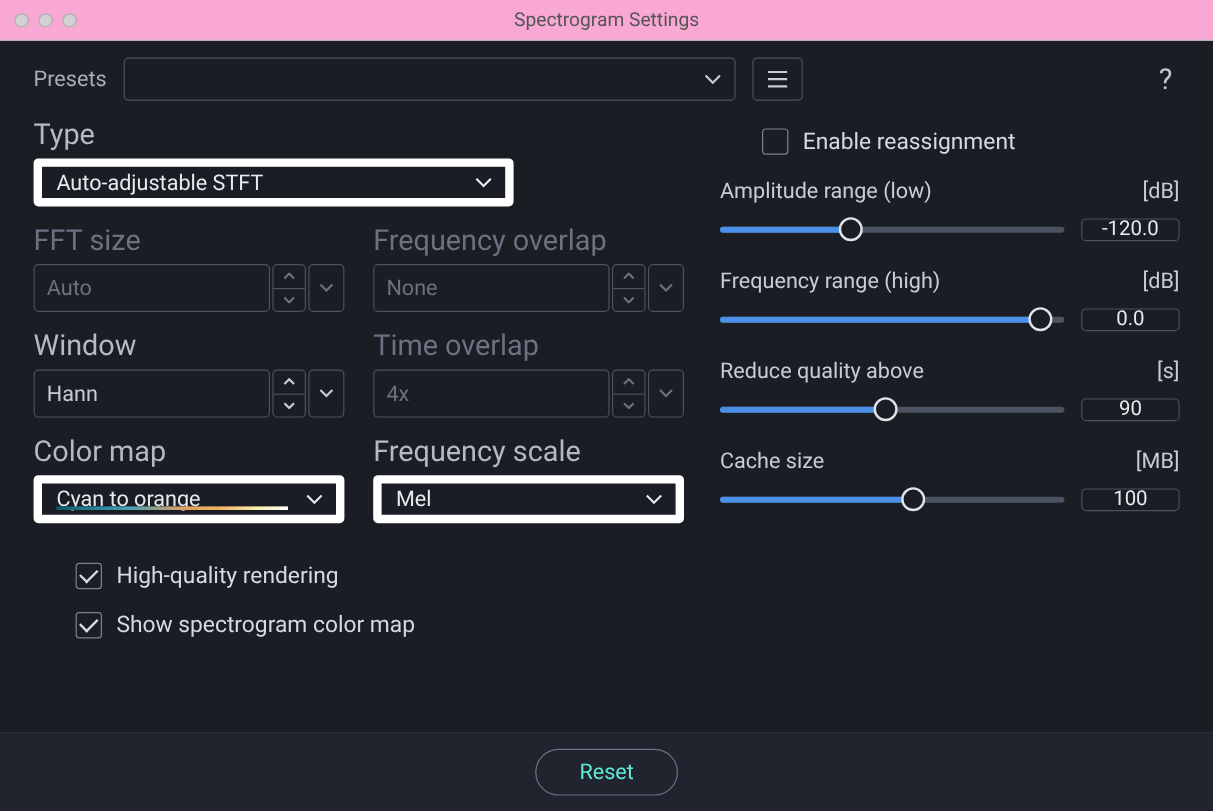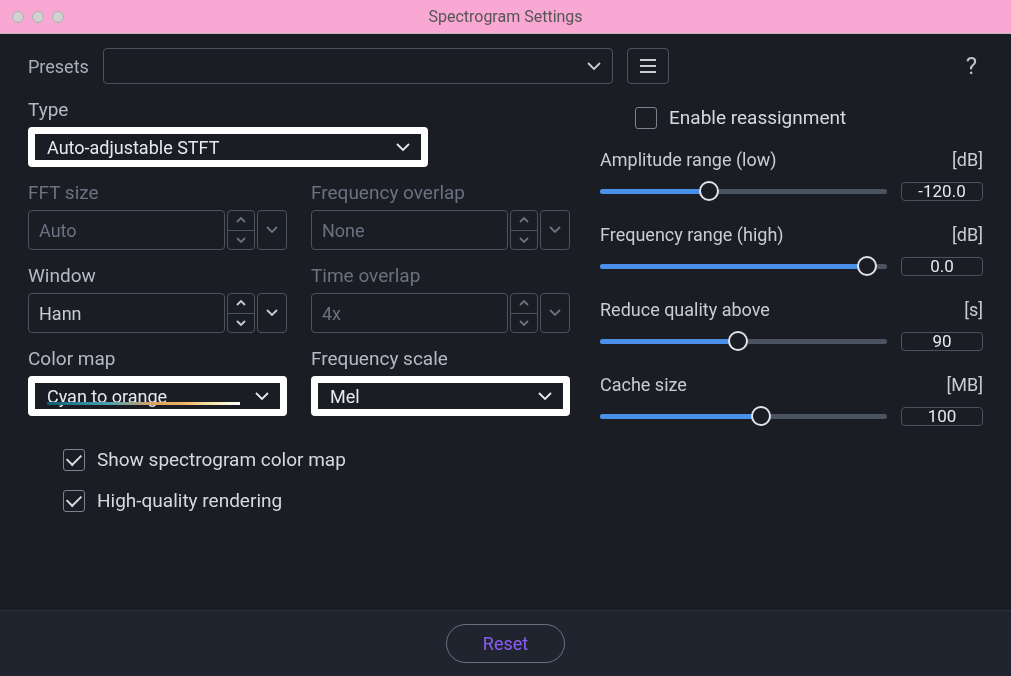--- a/index.html
+++ b/index.html
@@ -89,21 +89,21 @@
     gap: 30px;
     margin-top: 14px;
   }
   .left-col {
     width: 542px;
   }
   .right-col {
     flex: 1;
   }
   .field-block { margin-bottom: 14px; }
-  .field-label { font-size: 19px; color: #b4bac3; margin-bottom: 6px; }
+  .field-label { font-size: 24px; color: #b4bac3; margin-bottom: 6px; }
   .field-label.disabled { color: #6a7180; }
   .select-box {
     height: 40px;
     border: 7px solid #ffffff;
     border-radius: 4px;
     display: flex;
     align-items: center;
     padding: 0 10px 0 12px;
     color: #e6e9ee;
     font-size: 18px;
@@ -251,21 +251,21 @@
     background: #20242e;
     display: flex;
     align-items: center;
     justify-content: center;
     border-top: 1px solid #2a2f3a;
   }
   .reset-btn {
     padding: 8px 36px;
     border: 1.5px solid #6a7180;
     border-radius: 22px;
-    color: #8b5cf6;
+    color: #5eead4;
     font-size: 18px;
     background: transparent;
   }
   svg { stroke: currentColor; fill: none; stroke-width: 1.8; }
 </style>
 </head>
 <body>
 
 <div class="titlebar">
   <div class="traffic-lights">
@@ -427,25 +427,25 @@
                 <svg viewBox="0 0 16 10">
                   <path d="M2 2 L8 8 L14 2"></path>
                 </svg>
               </span>
           </div>
         </div>
       </div>
 
       <div class="checkbox-row">
         <div class="checkbox checked"></div>
-        <span>Show spectrogram color map</span>
+        <span>High-quality rendering</span>
       </div>
       <div class="checkbox-row">
         <div class="checkbox checked"></div>
-        <span>High-quality rendering</span>
+        <span>Show spectrogram color map</span>
       </div>
     </div>
 
     <div class="right-col">
       <div class="checkbox-row">
         <div class="checkbox"></div>
         <span>Enable reassignment</span>
       </div>
 
       <div class="slider-block">

